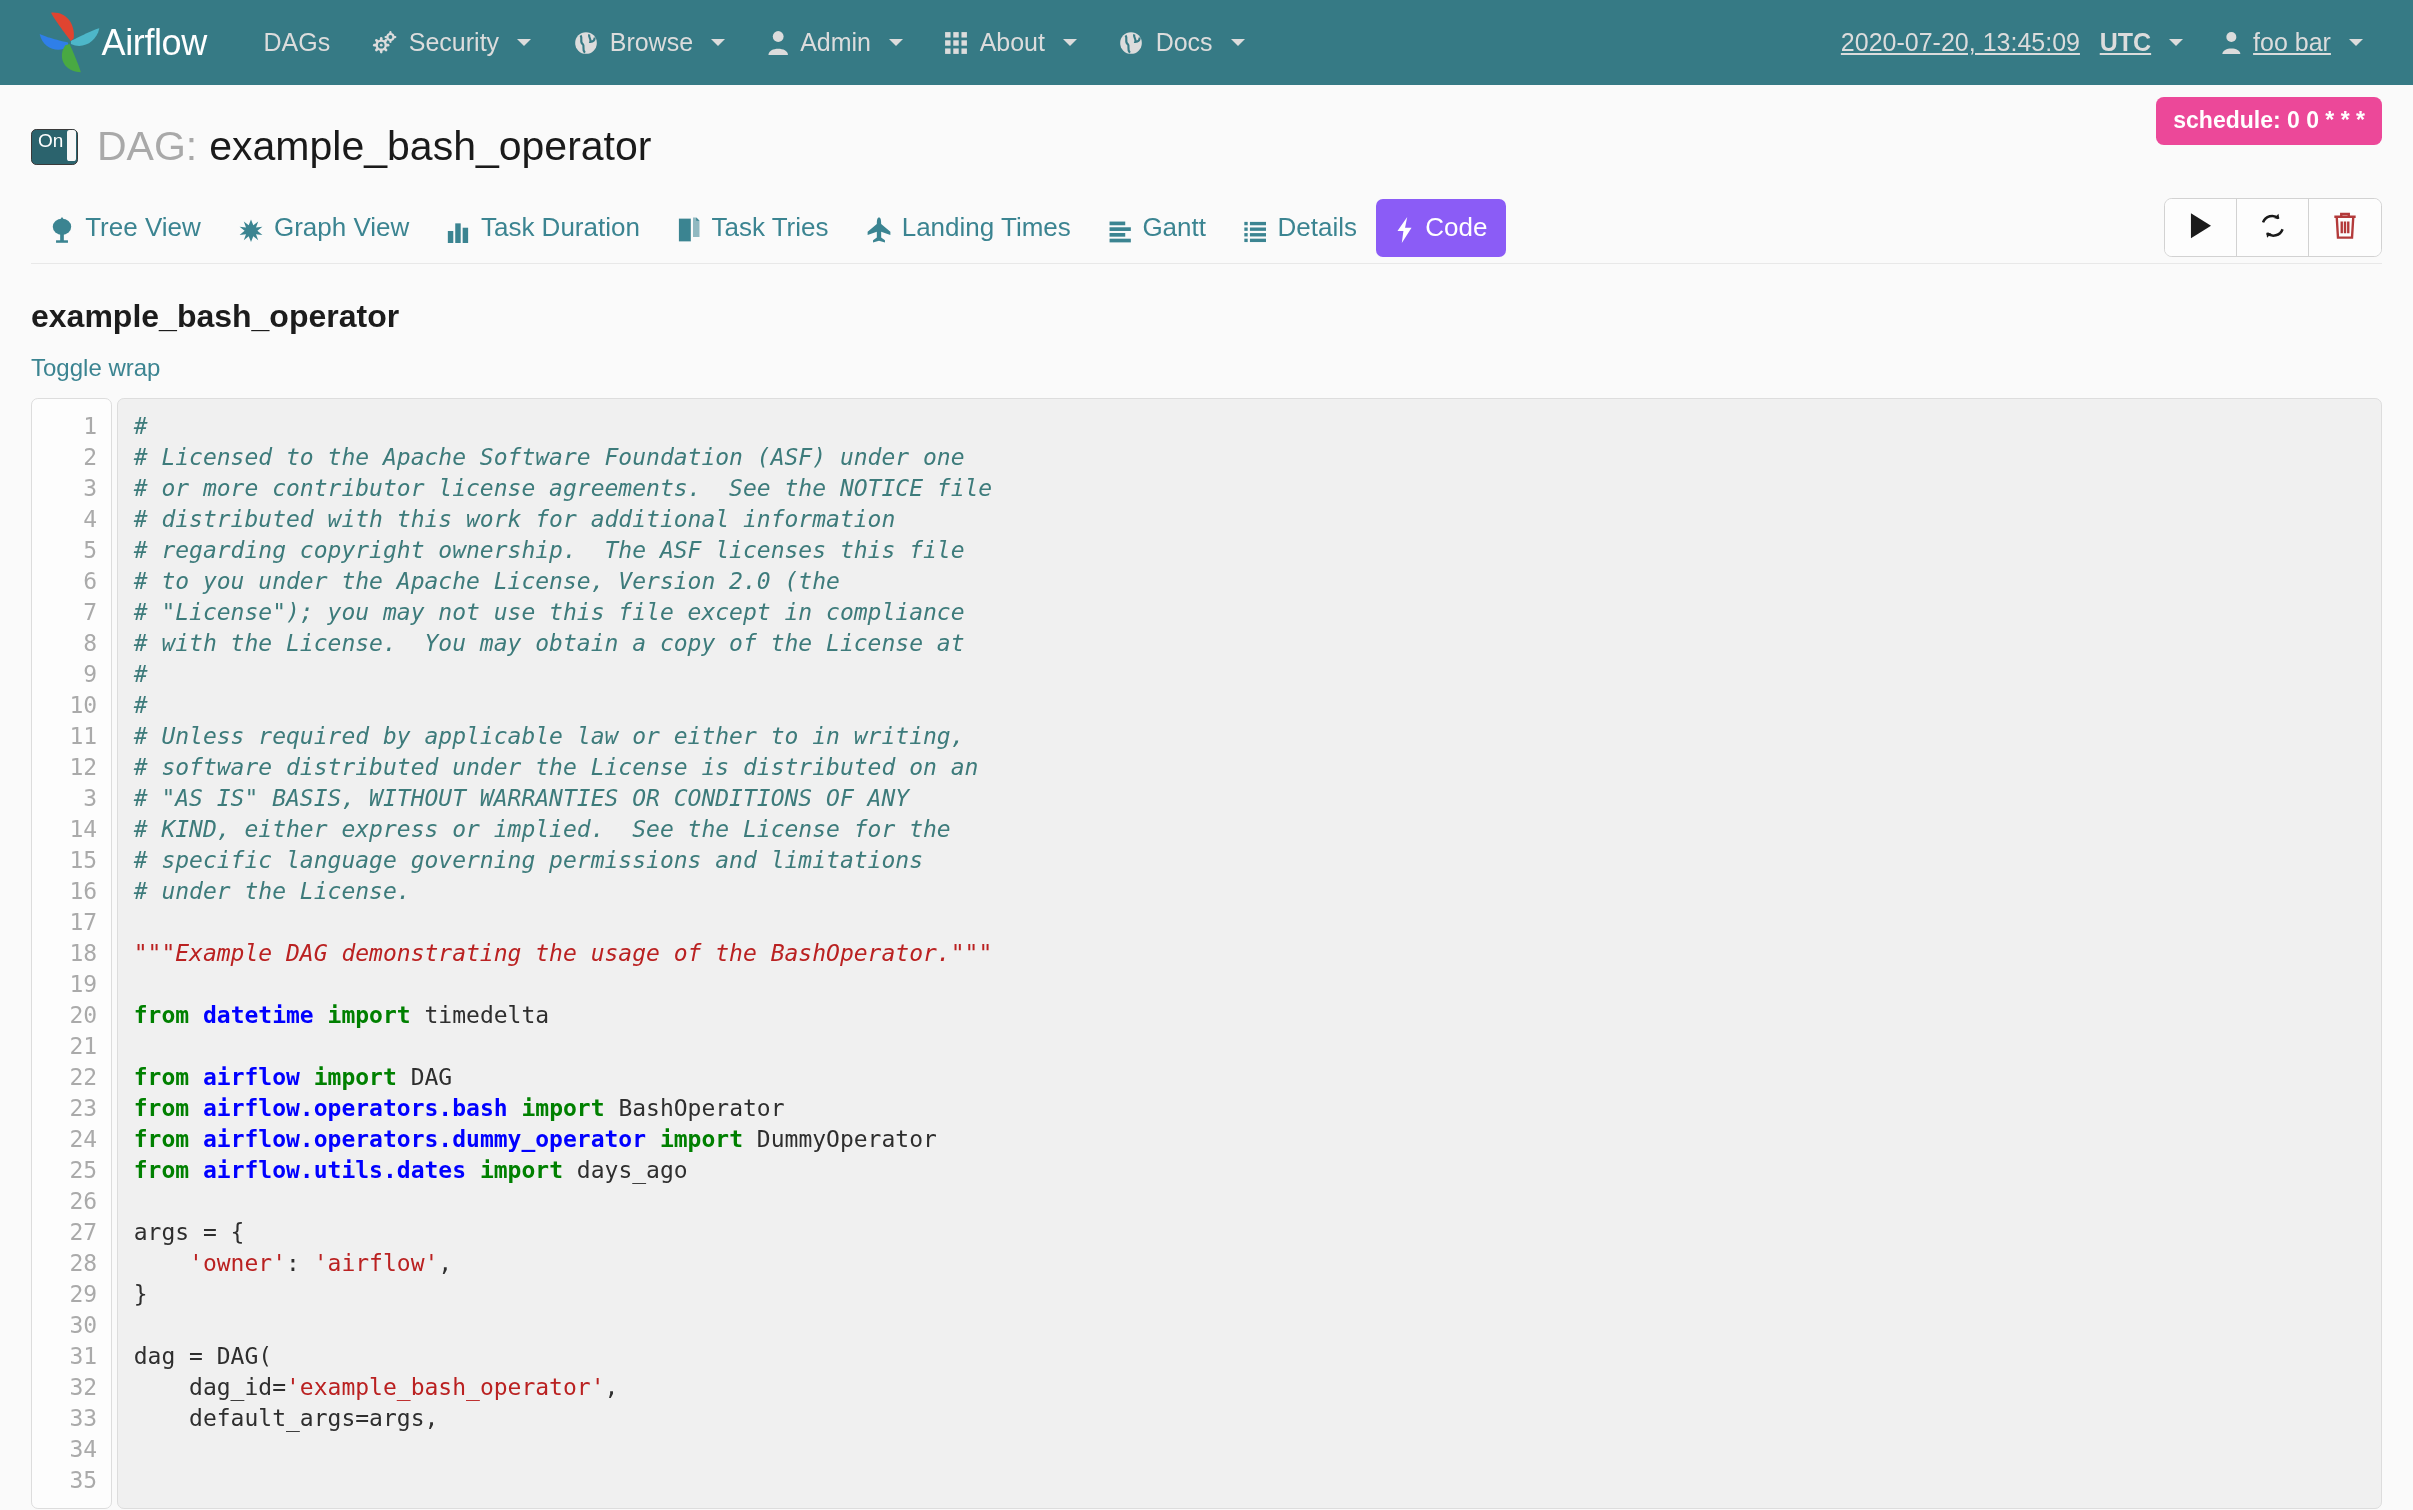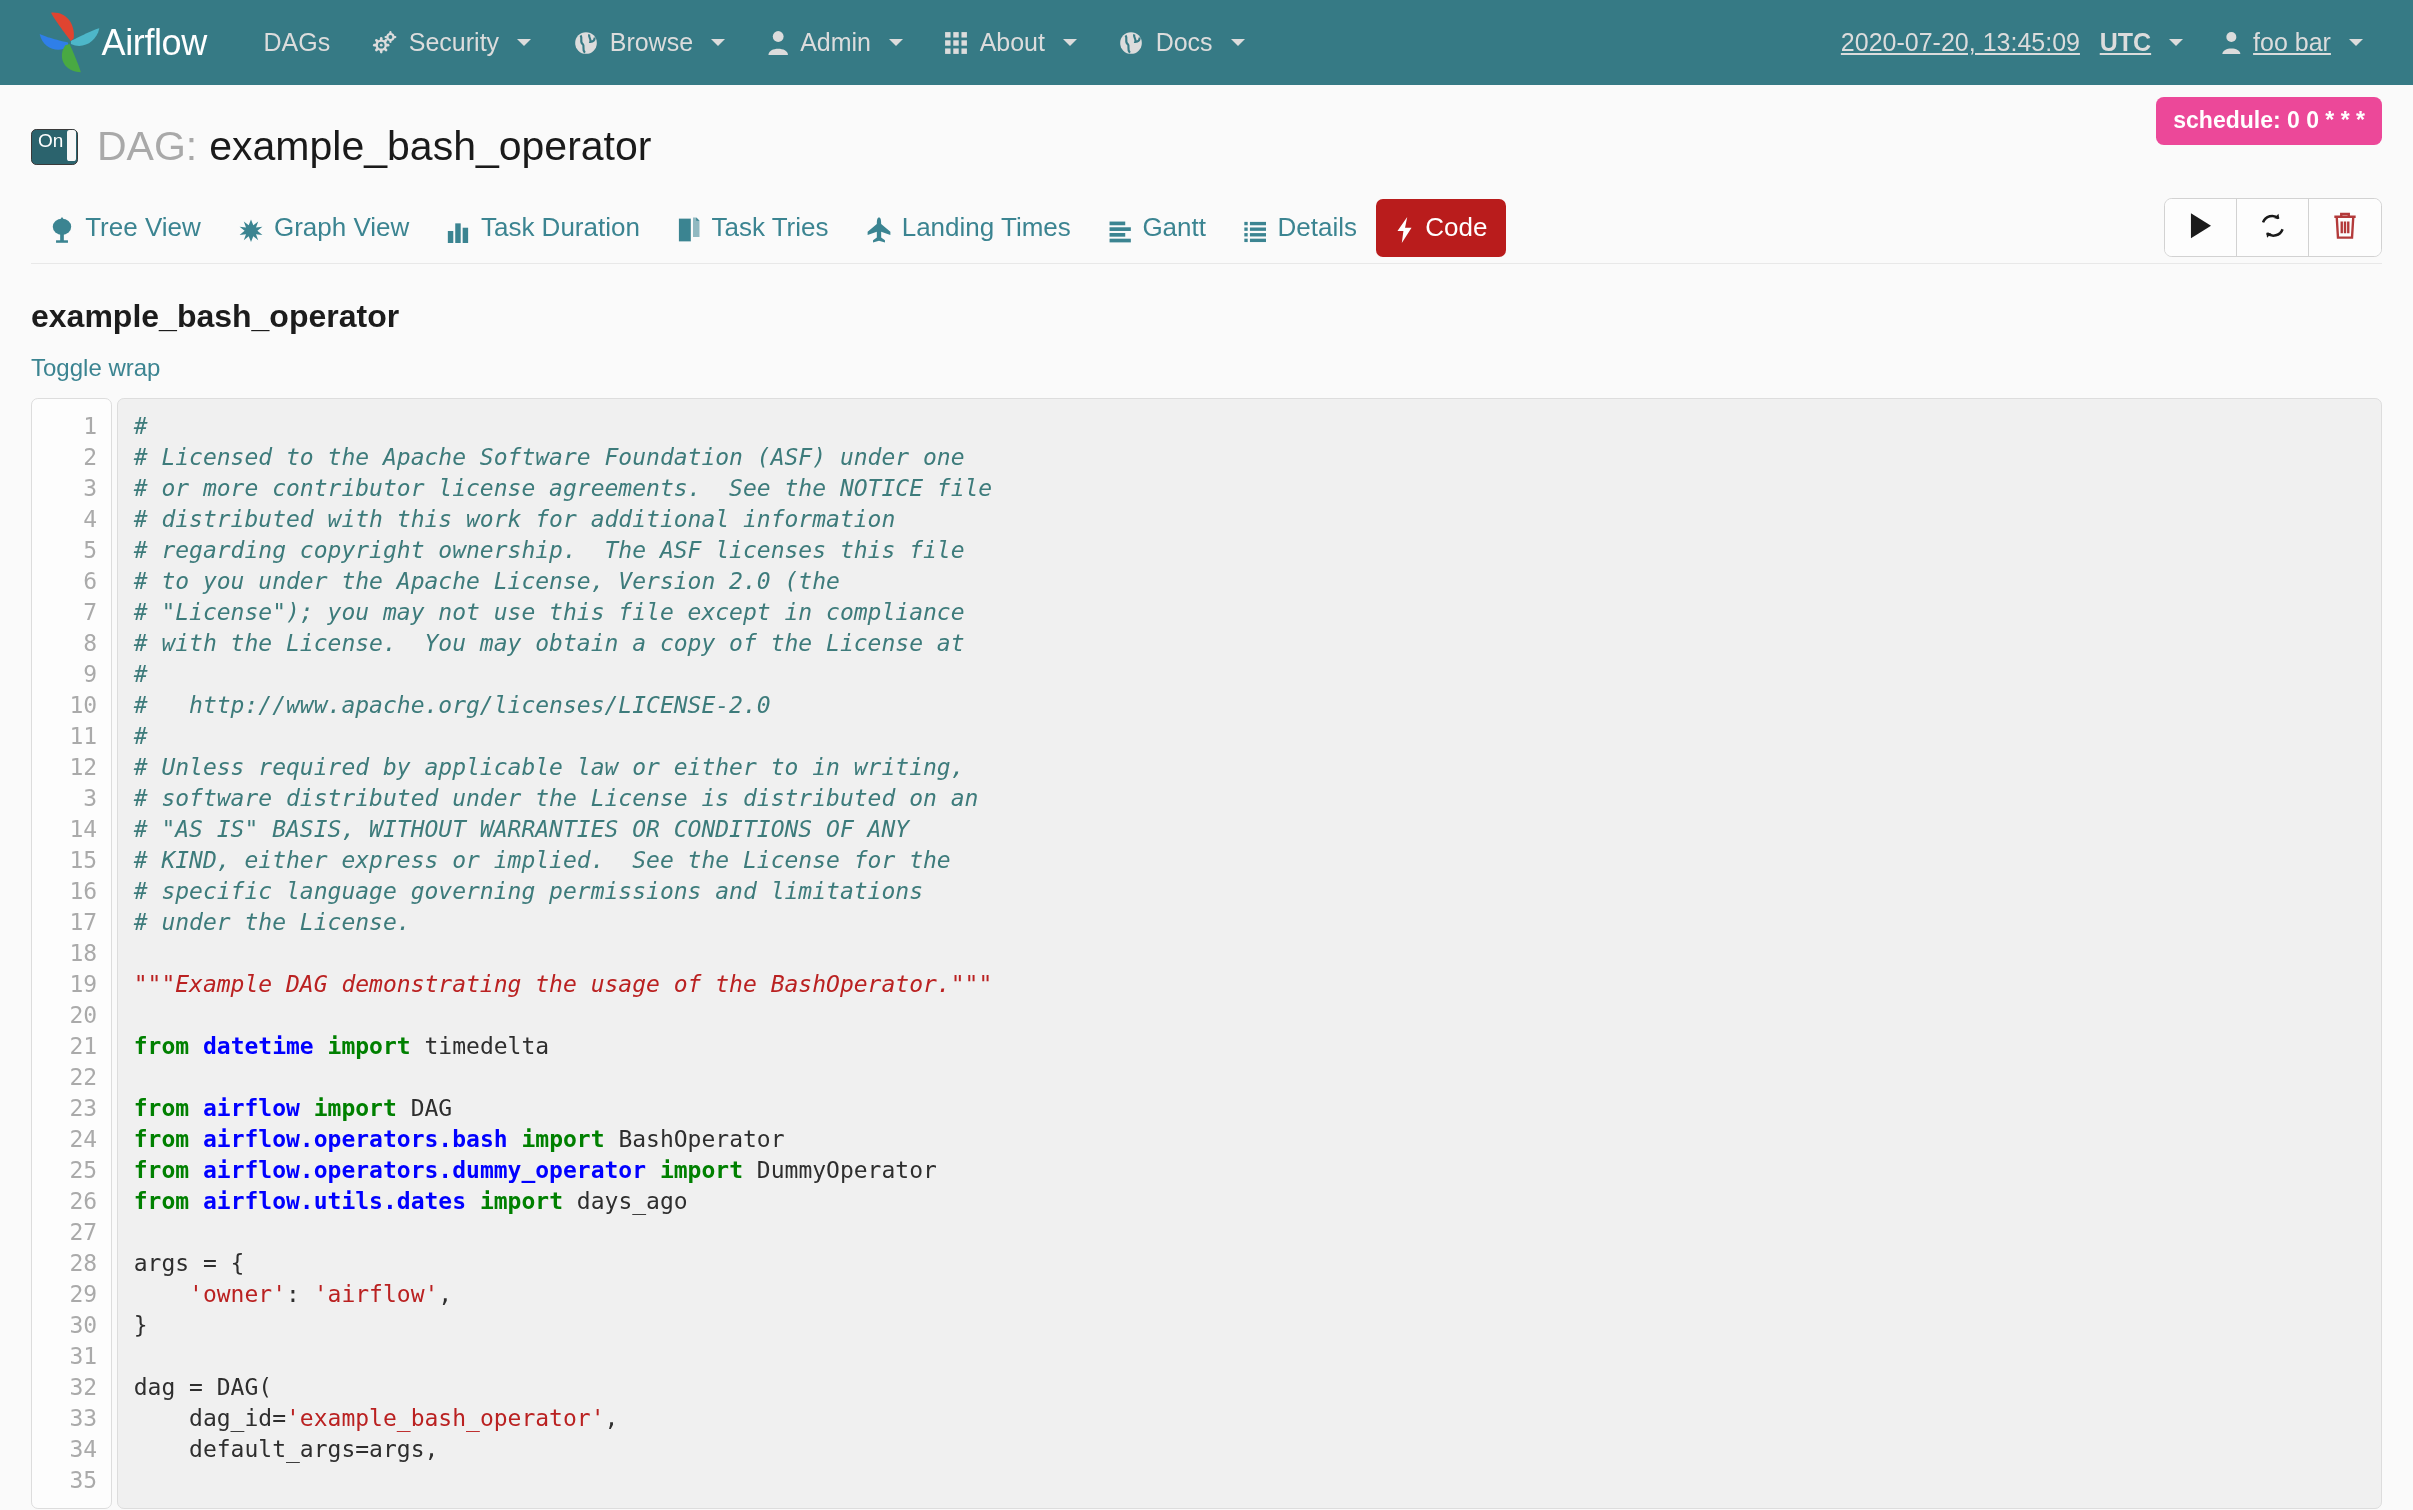--- a/index.html
+++ b/index.html
@@ -140,21 +140,21 @@
     gap: 11.2px;
     color: #3b8491;
     font-size: 26px;
     padding: 13.8px 19px;
     text-decoration: none;
     white-space: nowrap;
     border-radius: 6.9px 6.9px 0 0;
     cursor: pointer;
   }
   .tab.active {
-    background: #b91c1c;
+    background: #8b5cf6;
     color: #ffffff;
     border-radius: 6.9px;
   }
   .tab-icon { display: inline-flex; align-items: center; }
 
   .action-group {
     position: absolute;
     right: 0;
     top: 5.2px;
     display: flex;
@@ -537,21 +537,20 @@
     <div class="code-pane" id="codepane">
         <div class="ln"><span class="c">#</span></div>
         <div class="ln"><span class="c"># Licensed to the Apache Software Foundation (ASF) under one</span></div>
         <div class="ln"><span class="c"># or more contributor license agreements.  See the NOTICE file</span></div>
         <div class="ln"><span class="c"># distributed with this work for additional information</span></div>
         <div class="ln"><span class="c"># regarding copyright ownership.  The ASF licenses this file</span></div>
         <div class="ln"><span class="c"># to you under the Apache License, Version 2.0 (the</span></div>
         <div class="ln"><span class="c"># "License"); you may not use this file except in compliance</span></div>
         <div class="ln"><span class="c"># with the License.  You may obtain a copy of the License at</span></div>
         <div class="ln"><span class="c">#</span></div>
-        <div class="ln"><span class="c">#   http://www.apache.org/licenses/LICENSE-2.0</span></div>
         <div class="ln"><span class="c">#</span></div>
         <div class="ln"><span class="c"># Unless required by applicable law or either to in writing,</span></div>
         <div class="ln"><span class="c"># software distributed under the License is distributed on an</span></div>
         <div class="ln"><span class="c"># "AS IS" BASIS, WITHOUT WARRANTIES OR CONDITIONS OF ANY</span></div>
         <div class="ln"><span class="c"># KIND, either express or implied.  See the License for the</span></div>
         <div class="ln"><span class="c"># specific language governing permissions and limitations</span></div>
         <div class="ln"><span class="c"># under the License.</span></div>
         <div class="ln">&nbsp;</div>
         <div class="ln"><span class="s">"""</span><span class="sd">Example DAG demonstrating the usage of the BashOperator.</span><span class="s">"""</span></div>
         <div class="ln">&nbsp;</div>

